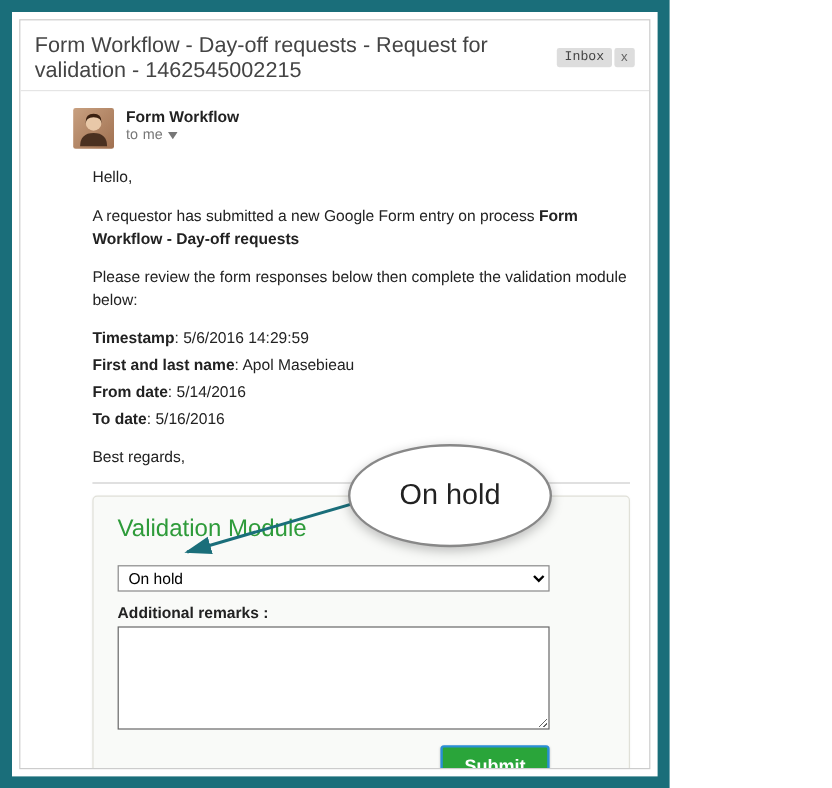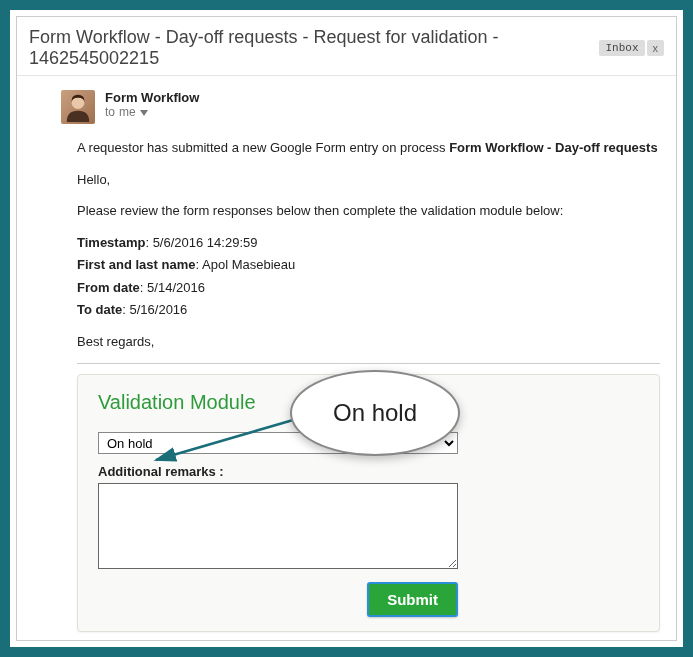--- a/index.html
+++ b/index.html
@@ -1,17 +1,17 @@
 <!DOCTYPE html>
 <html><head>
   <meta charset="utf-8">
   <style>
     * { box-sizing: border-box; margin: 0; padding: 0; }
     body { font-family: Arial, Helvetica, sans-serif; font-size: 13px; color: #222; background: #fff; }
-    .outer { border: 10px solid #1a6e7a; width: 693px; height: 657px; overflow: hidden; }
+    .outer { border: 10px solid #1a6e7a; width: 558px; height: 657px; overflow: hidden; }
     .inner { border: 1px solid #ccc; margin: 6px; height: calc(100% - 12px); background: #fff; padding: 0; overflow: hidden; }
     .header { padding: 10px 12px 6px 12px; border-bottom: 1px solid #e5e5e5; display: flex; align-items: center; }
     .subject { font-size: 18px; color: #444; flex: 1; font-weight: normal; }
     .inbox-tag { background: #ddd; color: #444; font-size: 11px; padding: 2px 6px; margin-left: 6px; border-radius: 2px; font-family: Liberation Mono, monospace; }
     .inbox-x { background: #ddd; color: #666; font-size: 11px; padding: 2px 6px; border-radius: 2px; margin-left: 2px; cursor: pointer; }
     .body { padding: 14px 16px; position: relative; }
     .sender-row { display: flex; align-items: flex-start; gap: 10px; padding-left: 28px; }
     .avatar { width: 34px; height: 34px; border-radius: 2px; background: linear-gradient(135deg,#c8a080 0%, #a07050 100%); display: flex; align-items: center; justify-content: center; overflow: hidden; flex-shrink: 0; }
     .avatar svg { width: 30px; height: 30px; }
     .sender-info { flex: 1; }
@@ -66,24 +66,24 @@
             <span class="dropdown-icon">
               <svg width="8" height="6" viewBox="0 0 8 6">
                   <path d="M0 0 L8 0 L4 6 Z" fill="#777"></path>
                 </svg>
             </span>
           </div>
         </div>
       </div>
 
       <div class="msg">
+        <p>Hello,</p>
         <p>
           <span>A requestor has submitted a new Google Form entry on process </span><b>Form Workflow - Day-off requests</b>
         </p>
-        <p>Hello,</p>
         <p>Please review the form responses below then complete the validation module below:</p>
 
         <ul class="resp-list">
           <li><b>Timestamp</b>: <span>5/6/2016 14:29:59</span></li>
           <li><b>First and last name</b>: <span>Apol Masebieau</span></li>
           <li><b>From date</b>: <span>5/14/2016</span></li>
           <li><b>To date</b>: <span>5/16/2016</span></li>
         </ul>
 
         <p>Best regards,</p>

